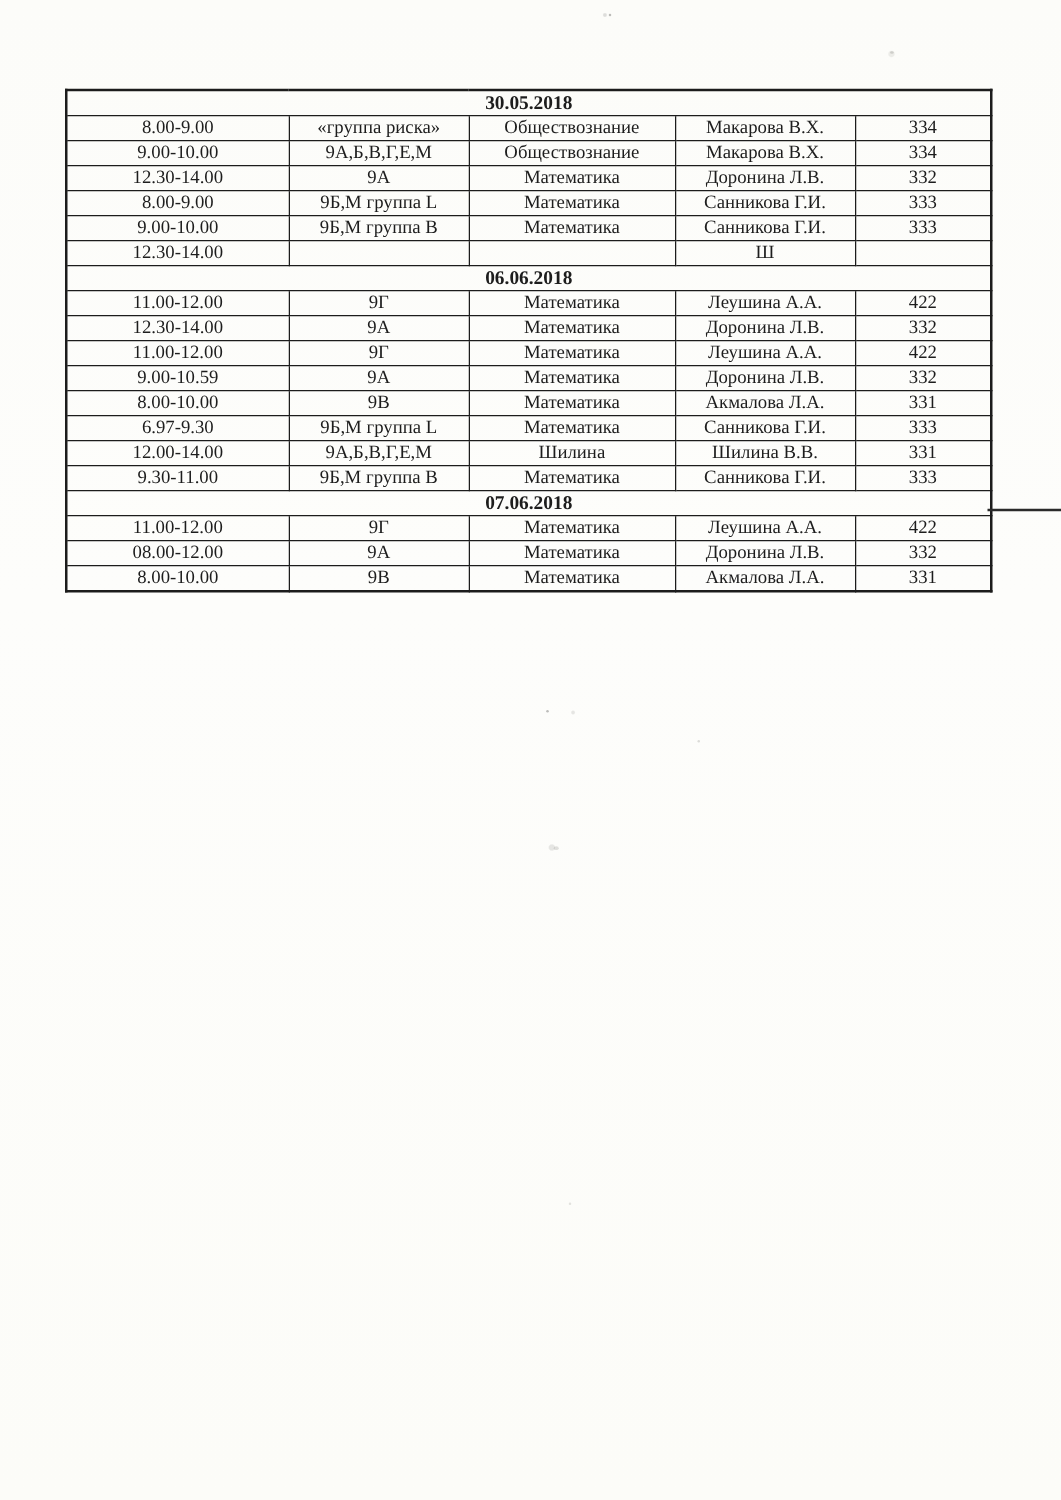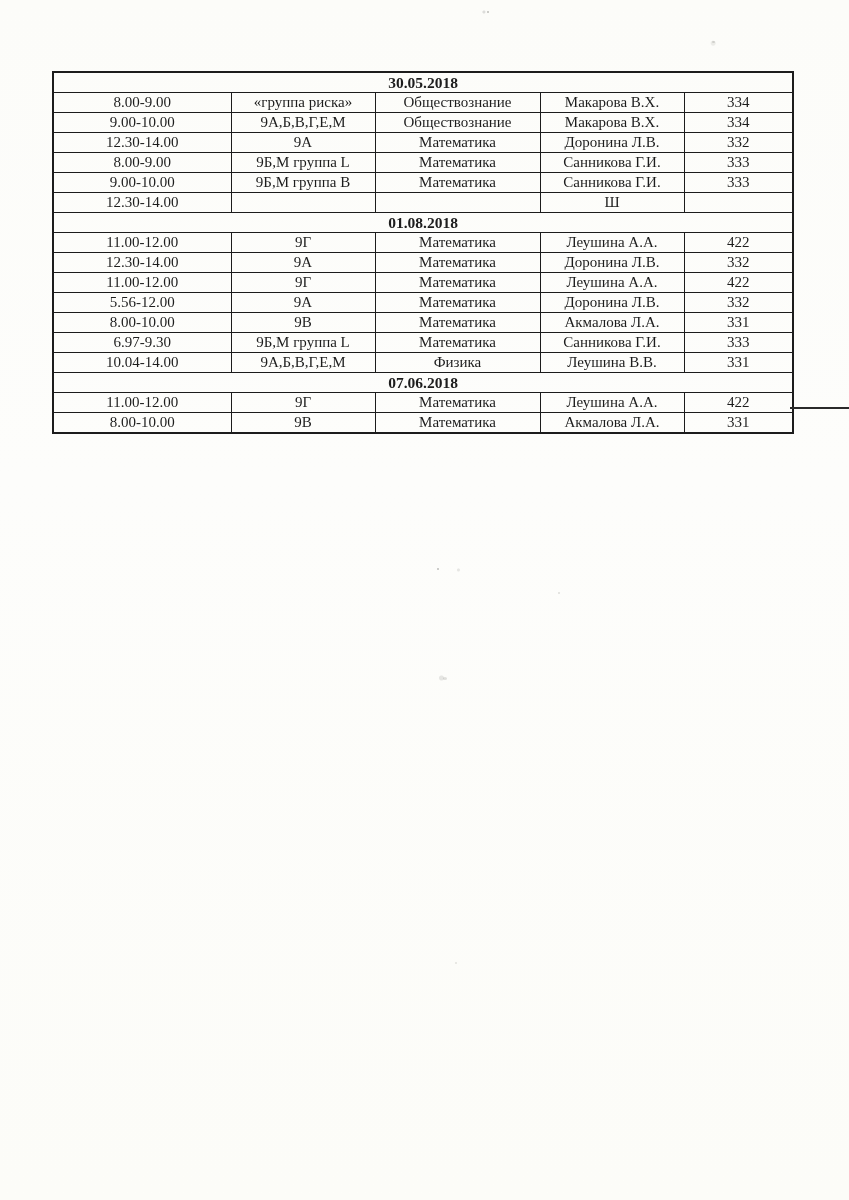--- a/index.html
+++ b/index.html
@@ -127,21 +127,21 @@
           <td>333</td>
         </tr>
         <tr>
           <td>12.30-14.00</td>
           <td></td>
           <td></td>
           <td>Ш</td>
           <td></td>
         </tr>
         <tr class="date-row">
-          <td colspan="5">01.08.2018</td>
+          <td colspan="5">06.06.2018</td>
         </tr>
         <tr>
           <td>11.00-12.00</td>
           <td>9Г</td>
           <td>Математика</td>
           <td>Леушина А.А.</td>
           <td>422</td>
         </tr>
         <tr>
           <td>12.30-14.00</td>
@@ -151,56 +151,70 @@
           <td>332</td>
         </tr>
         <tr>
           <td>11.00-12.00</td>
           <td>9Г</td>
           <td>Математика</td>
           <td>Леушина А.А.</td>
           <td>422</td>
         </tr>
         <tr>
-          <td>5.56-12.00</td>
+          <td>9.00-10.59</td>
           <td>9А</td>
           <td>Математика</td>
           <td>Доронина Л.В.</td>
           <td>332</td>
         </tr>
         <tr>
           <td>8.00-10.00</td>
           <td>9В</td>
           <td>Математика</td>
           <td>Акмалова Л.А.</td>
           <td>331</td>
         </tr>
         <tr>
           <td>6.97-9.30</td>
           <td>9Б,М группа L</td>
           <td>Математика</td>
           <td>Санникова Г.И.</td>
           <td>333</td>
         </tr>
         <tr>
-          <td>10.04-14.00</td>
+          <td>12.00-14.00</td>
           <td>9А,Б,В,Г,Е,М</td>
-          <td>Физика</td>
-          <td>Леушина В.В.</td>
+          <td>Шилина</td>
+          <td>Шилина В.В.</td>
           <td>331</td>
+        </tr>
+        <tr>
+          <td>9.30-11.00</td>
+          <td>9Б,М группа В</td>
+          <td>Математика</td>
+          <td>Санникова Г.И.</td>
+          <td>333</td>
         </tr>
         <tr class="date-row">
           <td colspan="5">07.06.2018</td>
         </tr>
         <tr>
           <td>11.00-12.00</td>
           <td>9Г</td>
           <td>Математика</td>
           <td>Леушина А.А.</td>
           <td>422</td>
+        </tr>
+        <tr>
+          <td>08.00-12.00</td>
+          <td>9А</td>
+          <td>Математика</td>
+          <td>Доронина Л.В.</td>
+          <td>332</td>
         </tr>
         <tr>
           <td>8.00-10.00</td>
           <td>9В</td>
           <td>Математика</td>
           <td>Акмалова Л.А.</td>
           <td>331</td>
         </tr>
       </tbody>
   </table>

